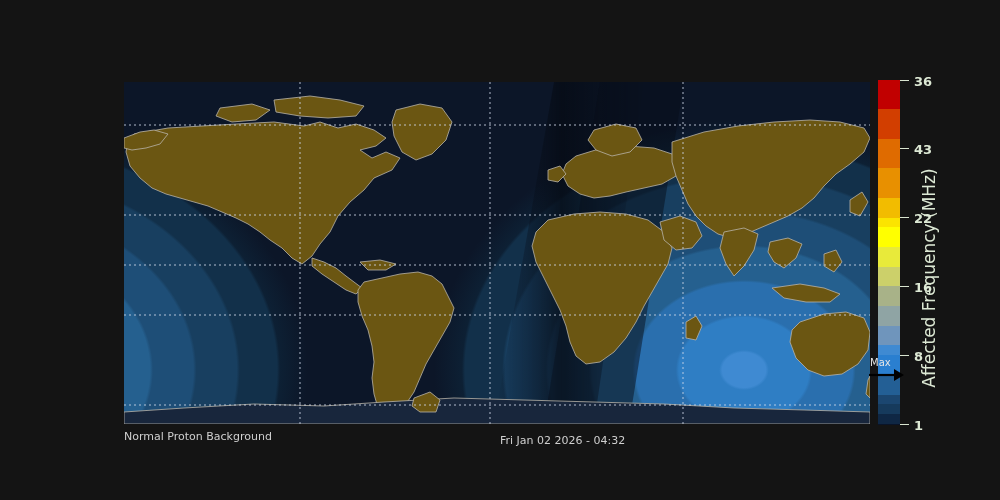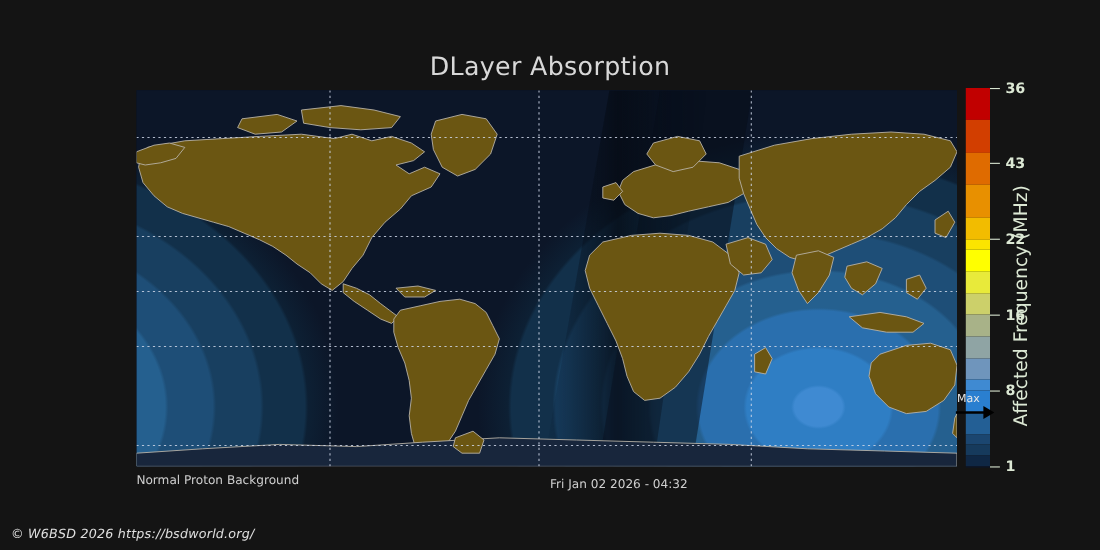--- a/index.html
+++ b/index.html
@@ -161,21 +161,20 @@
     font-style: italic;
     color: #e0e0e0;
     letter-spacing: 0.2px;
   }
 </style>
 </head>
 <body>
 
 <div id="root">
 
-  <h1 id="page-title">DLayer Absorption</h1>
 
   <div id="map-panel">
     <svg id="map-svg" viewBox="0 0 746 342" preserveAspectRatio="none">
       <defs>
         <radialGradient id="absGrad" cx="0.5" cy="0.5" r="0.5">
           <stop offset="0.00" stop-color="#3f8ad2"></stop>
           <stop offset="0.07" stop-color="#3f8ad2"></stop>
           <stop offset="0.08" stop-color="#2f7ec4"></stop>
           <stop offset="0.21" stop-color="#2f7ec4"></stop>
           <stop offset="0.22" stop-color="#2a6fae"></stop>
@@ -377,15 +376,14 @@
       <polygon points="26,11 36,17 26,23" fill="#000000"></polygon>
     </svg>
   </div>
 
   <div id="status-block">
     <div>Normal Proton Background</div>
   </div>
 
   <div id="timestamp">Fri Jan 02 2026 - 04:32</div>
 
-  <div id="copyright">© W6BSD 2026 https://bsdworld.org/</div>
 
 </div>
 
 </body></html>

